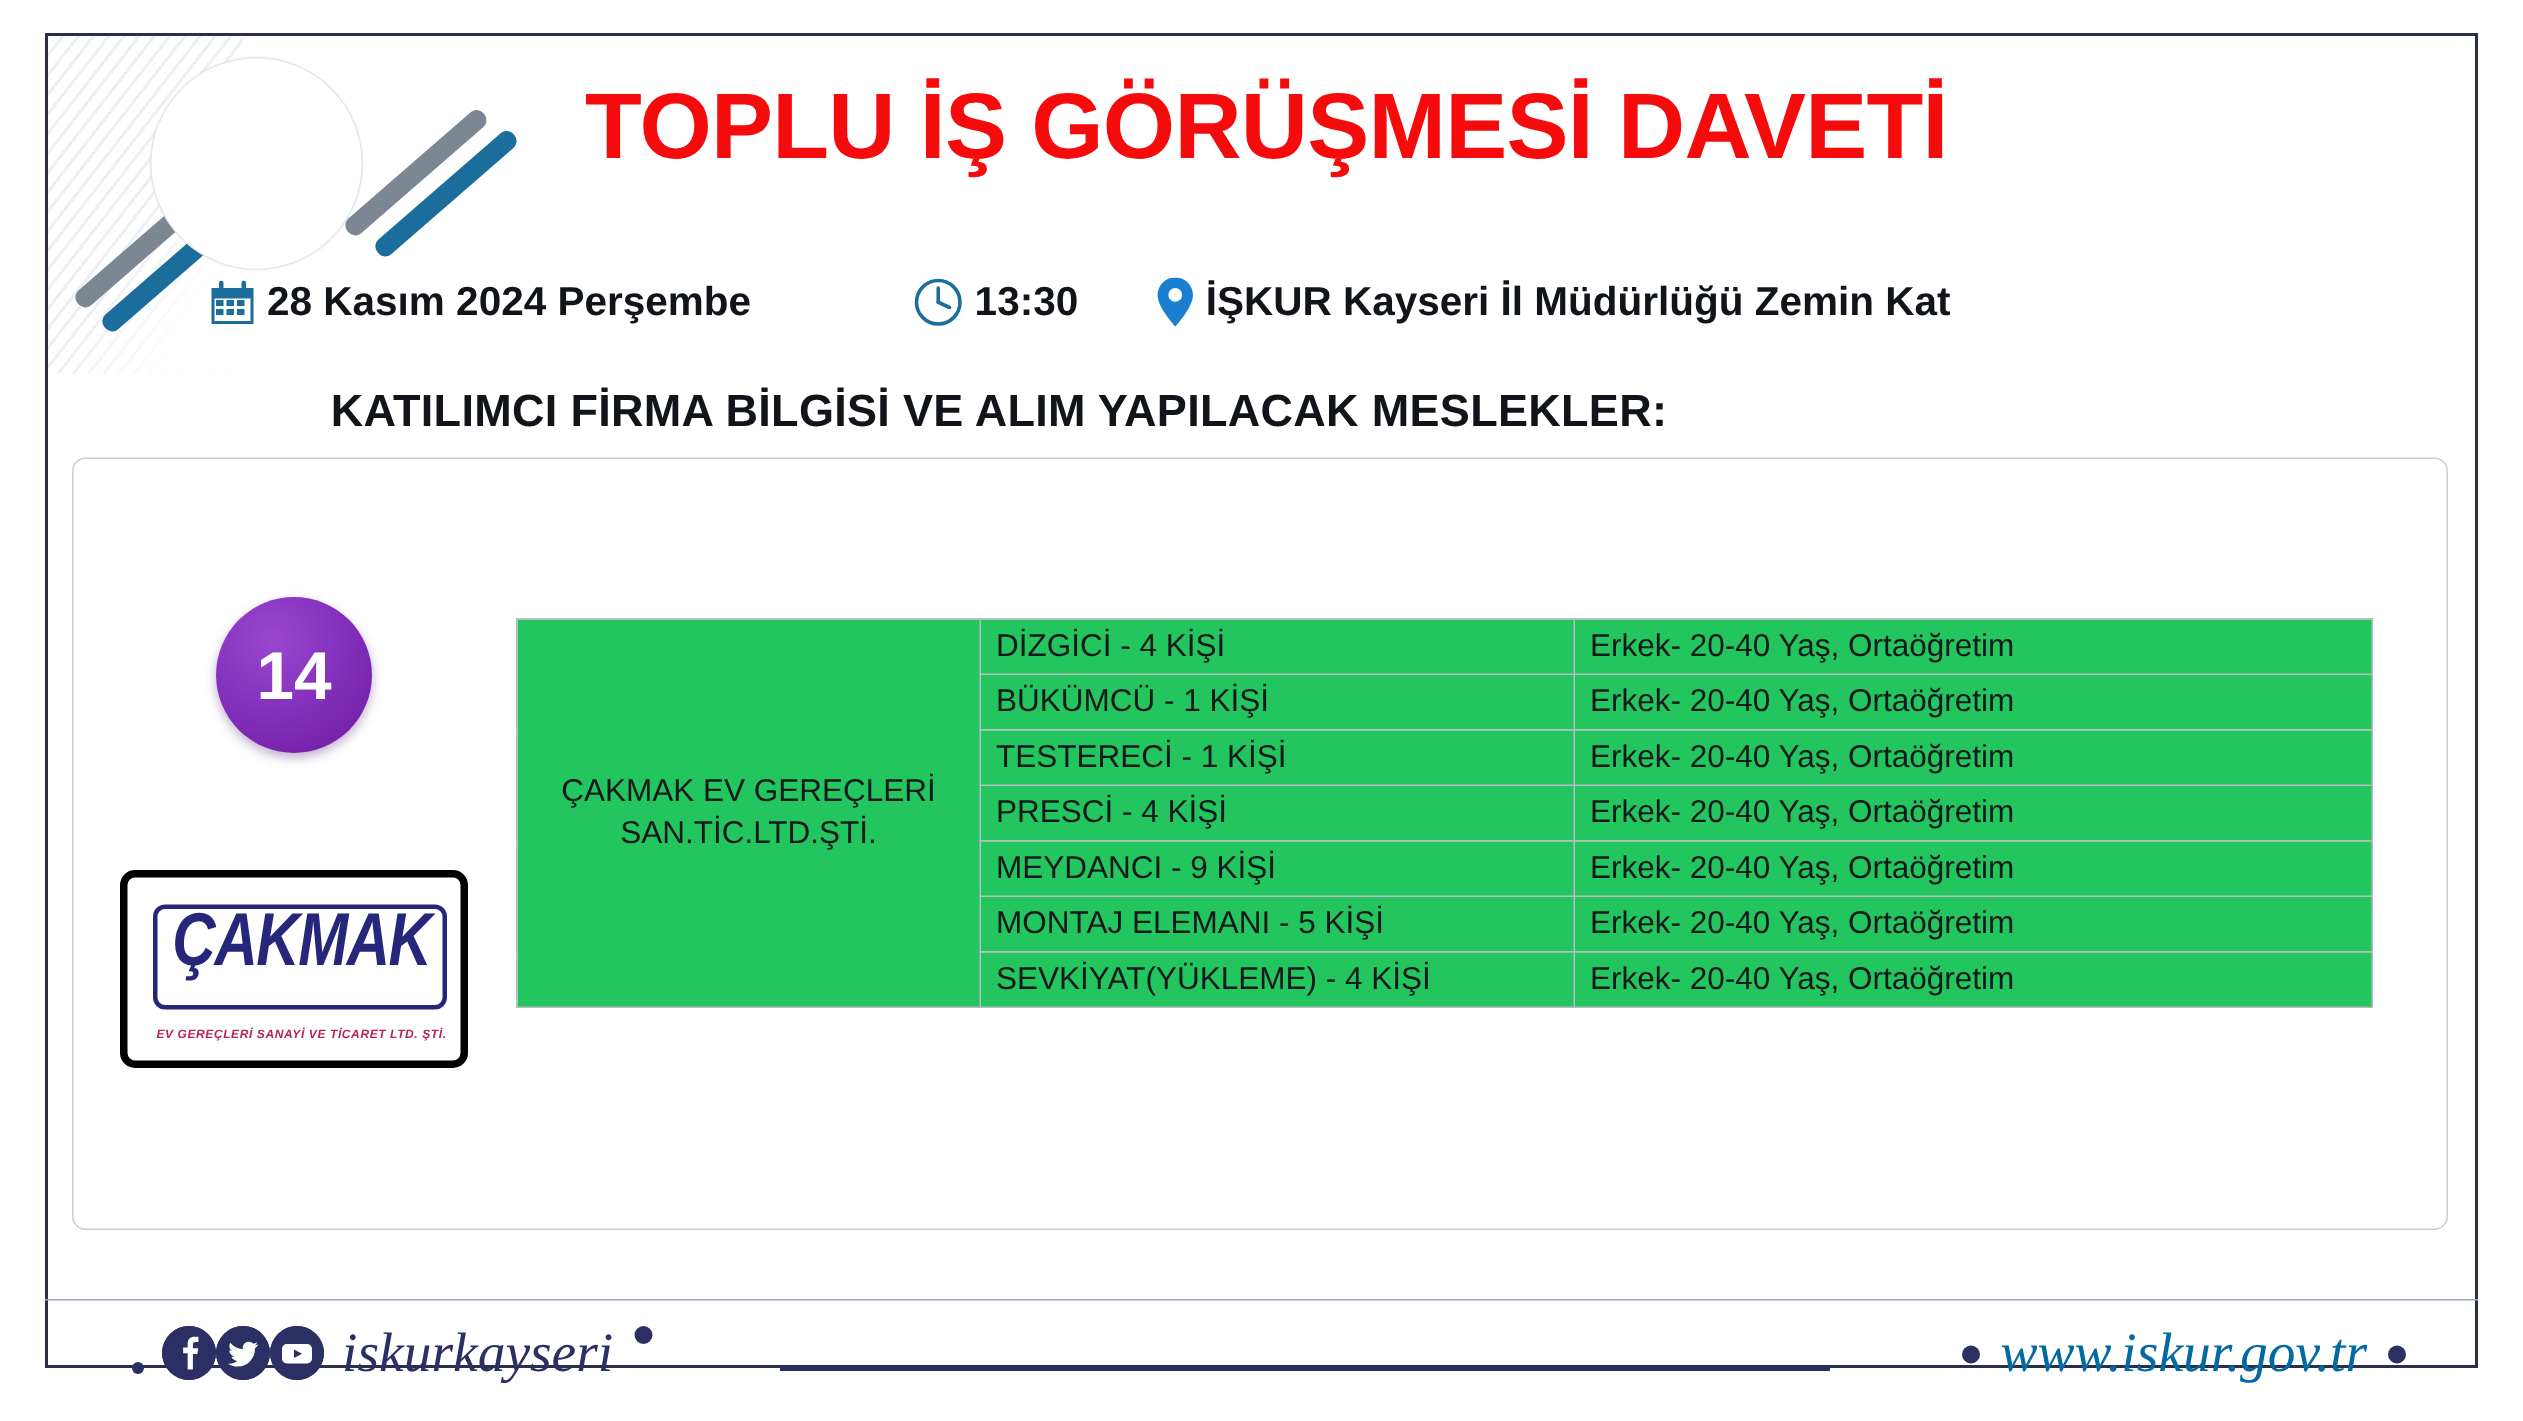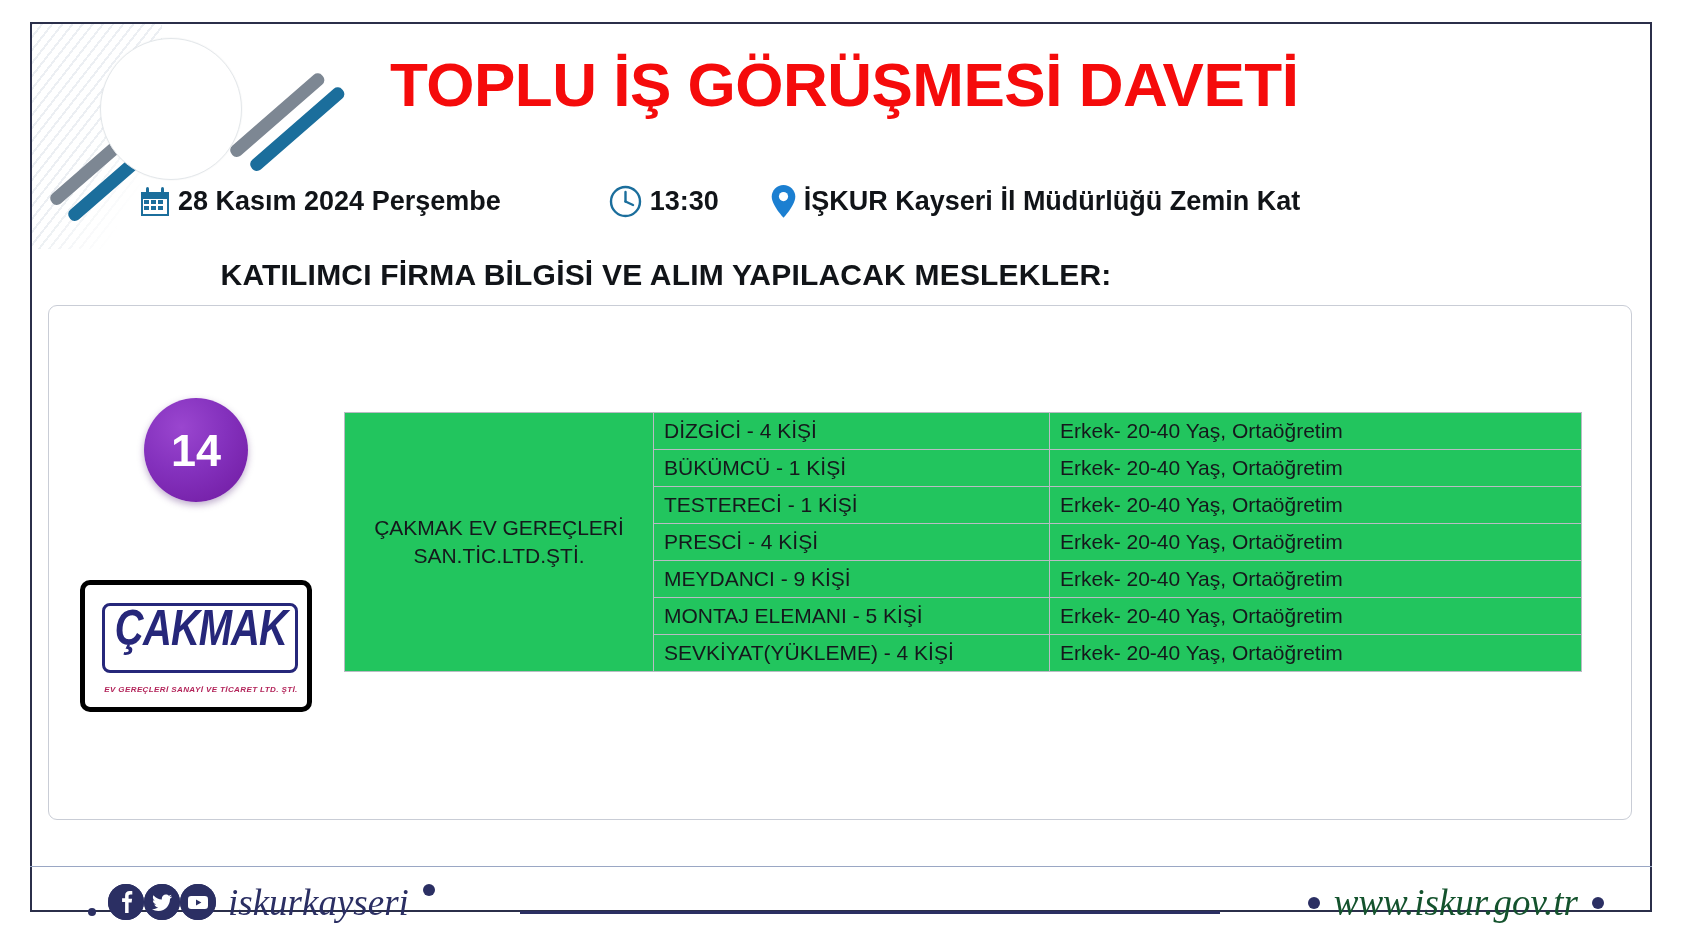--- a/index.html
+++ b/index.html
@@ -268,21 +268,21 @@
   }
   .footer-right{
     position:absolute;
     right:78px;top:884px;
     display:flex;align-items:center;gap:14px;
   }
   .url{
     font-family:"Liberation Serif", serif;
     font-style:italic;
     font-size:37px;
-    color:#14532d;
+    color:#0369a1;
     line-height:1;
   }
   .dot-sm{
     width:12px;height:12px;border-radius:50%;
     background:#2b2f63;flex:0 0 auto;
   }
   .bottom-rule{
     position:absolute;
     left:30px;top:866px;
     width:1622px;height:1px;

